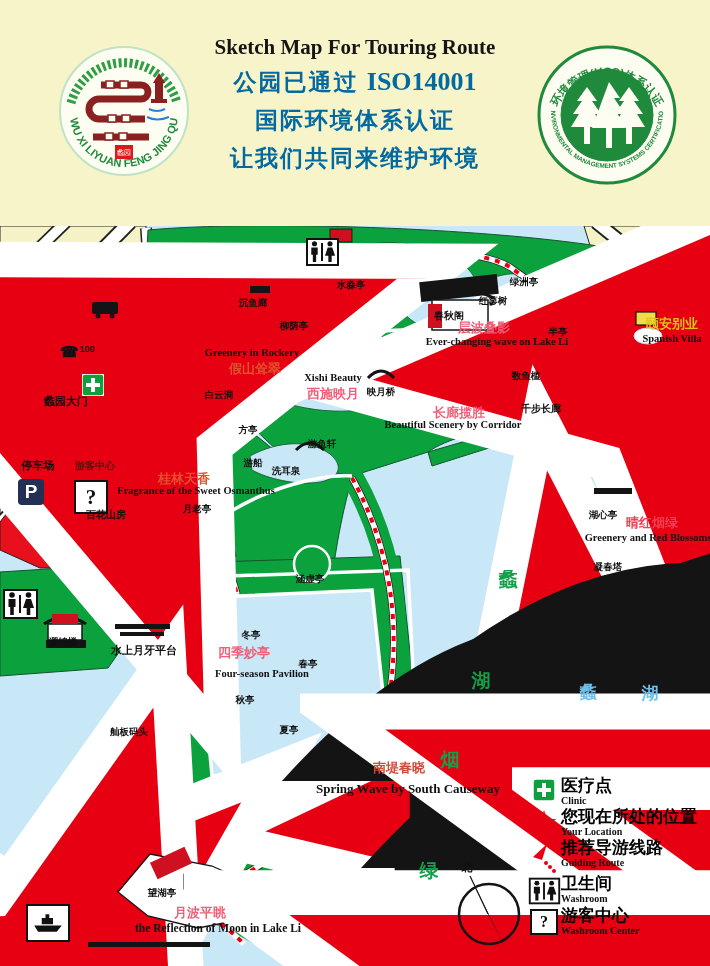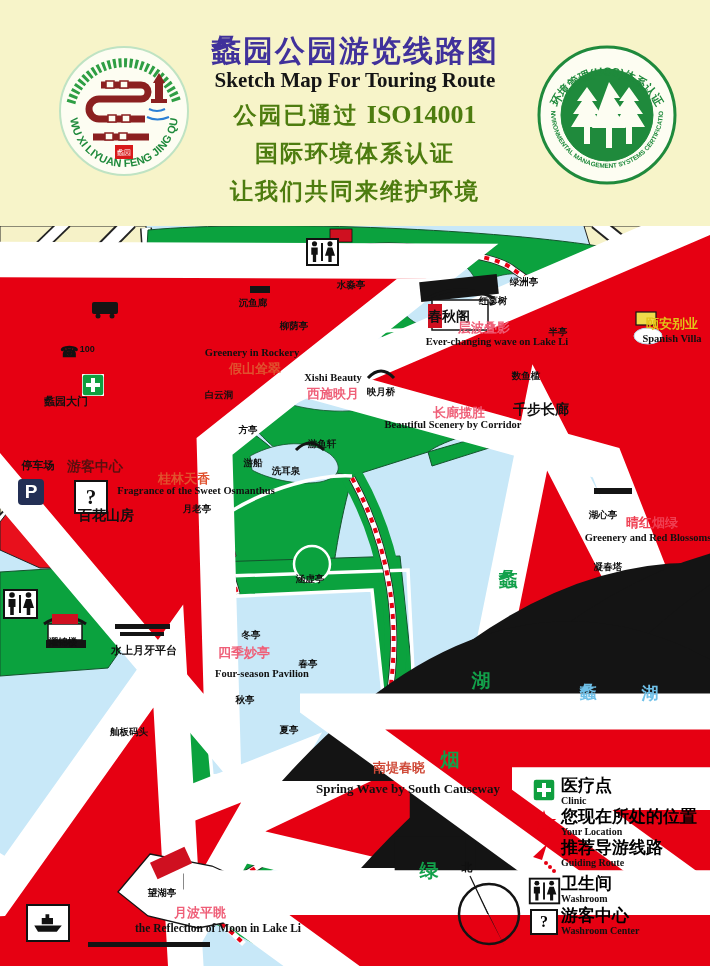--- a/index.html
+++ b/index.html
@@ -3,28 +3,28 @@
 <meta charset="utf-8">
 <style>
   html,body{margin:0;padding:0;background:#ffffff;}
   #app{position:relative;width:710px;height:966px;overflow:hidden;
        font-family:"Liberation Sans",sans-serif;background:#fff;}
   
   .header{position:absolute;left:0;top:0;width:710px;height:226px;background:#f7f4c9;}
   .titles{position:absolute;left:170px;top:34px;width:370px;text-align:center;}
   .t-zh{font-size:30px;font-weight:bold;color:#40319b;letter-spacing:2px;line-height:1.1;}
   .t-en{font-size:21px;font-weight:bold;font-family:"Liberation Serif",serif;color:#151515;margin-top:1px;}
-  .t-cert{font-size:23px;font-weight:bold;color:#4d7c0f;margin-top:7px;letter-spacing:2px;}
+  .t-cert{font-size:23px;font-weight:bold;color:#0369a1;margin-top:7px;letter-spacing:2px;}
   .t-cert .iso{font-family:"Liberation Serif",serif;font-size:26px;letter-spacing:0;font-weight:bold;}
   .logo{position:absolute;}
   
   .map{position:absolute;left:0;top:226px;width:710px;height:740px;background:#c8e8f8;}
   .art{position:absolute;left:0;top:0;}
   .ml{position:absolute;transform:translate(-50%,-50%);white-space:nowrap;
-      font-weight:bold;font-size:14px;color:#101010;line-height:1;}
+      font-weight:bold;font-size:10px;color:#101010;line-height:1;}
   .ml.sm{font-size:9.5px;}
   .ml.md{font-size:11px;}
   .ml.en{font-family:"Liberation Serif",serif;font-size:10.5px;}
   .ml.en.lg{font-size:13px;}
   .ml.en.md2{font-size:11.5px;}
   .ml.sc{font-size:13px;}
   .pink{color:#ef5f78;} .orange{color:#e0512e;} .brightred{color:#ef3f52;}
   .brickred{color:#cf4a38;} .gold{color:#e2c418;} .maroon{color:#5a0f0f;}
   .lakechar{color:#6fc0e8;font-size:17px;} .poemchar{color:#12a04a;font-size:19px;}
   
@@ -80,21 +80,20 @@
         <path d="M106,40 L112,50 L100,50 Z"></path>
           <rect x="102" y="50" width="8" height="16"></rect>
         <rect x="98" y="66" width="16" height="4"></rect>
       </g>
       <path d="M96,76 q8,4 16,0 M94,84 q10,5 22,0" stroke="#2b7fd4" stroke-width="2" fill="none"></path>
       <rect x="62" y="112" width="18" height="14" fill="#d81a1a"></rect>
       <text x="71" y="122" font-size="7" fill="#fff" text-anchor="middle">蠡园</text>
     </svg>
 
     <div class="titles">
-      <div class="t-zh">蠡园公园游览线路图</div>
       <div class="t-en">Sketch Map For Touring Route</div>
       <div class="t-cert">
         <span>公园已通过</span>
         <span class="iso">ISO14001</span>
       </div>
       <div class="t-cert">国际环境体系认证</div>
       <div class="t-cert">让我们共同来维护环境</div>
     </div>
 
     <svg class="logo" style="left:533px;top:40px" width="148" height="150" viewBox="0 0 148 150">

